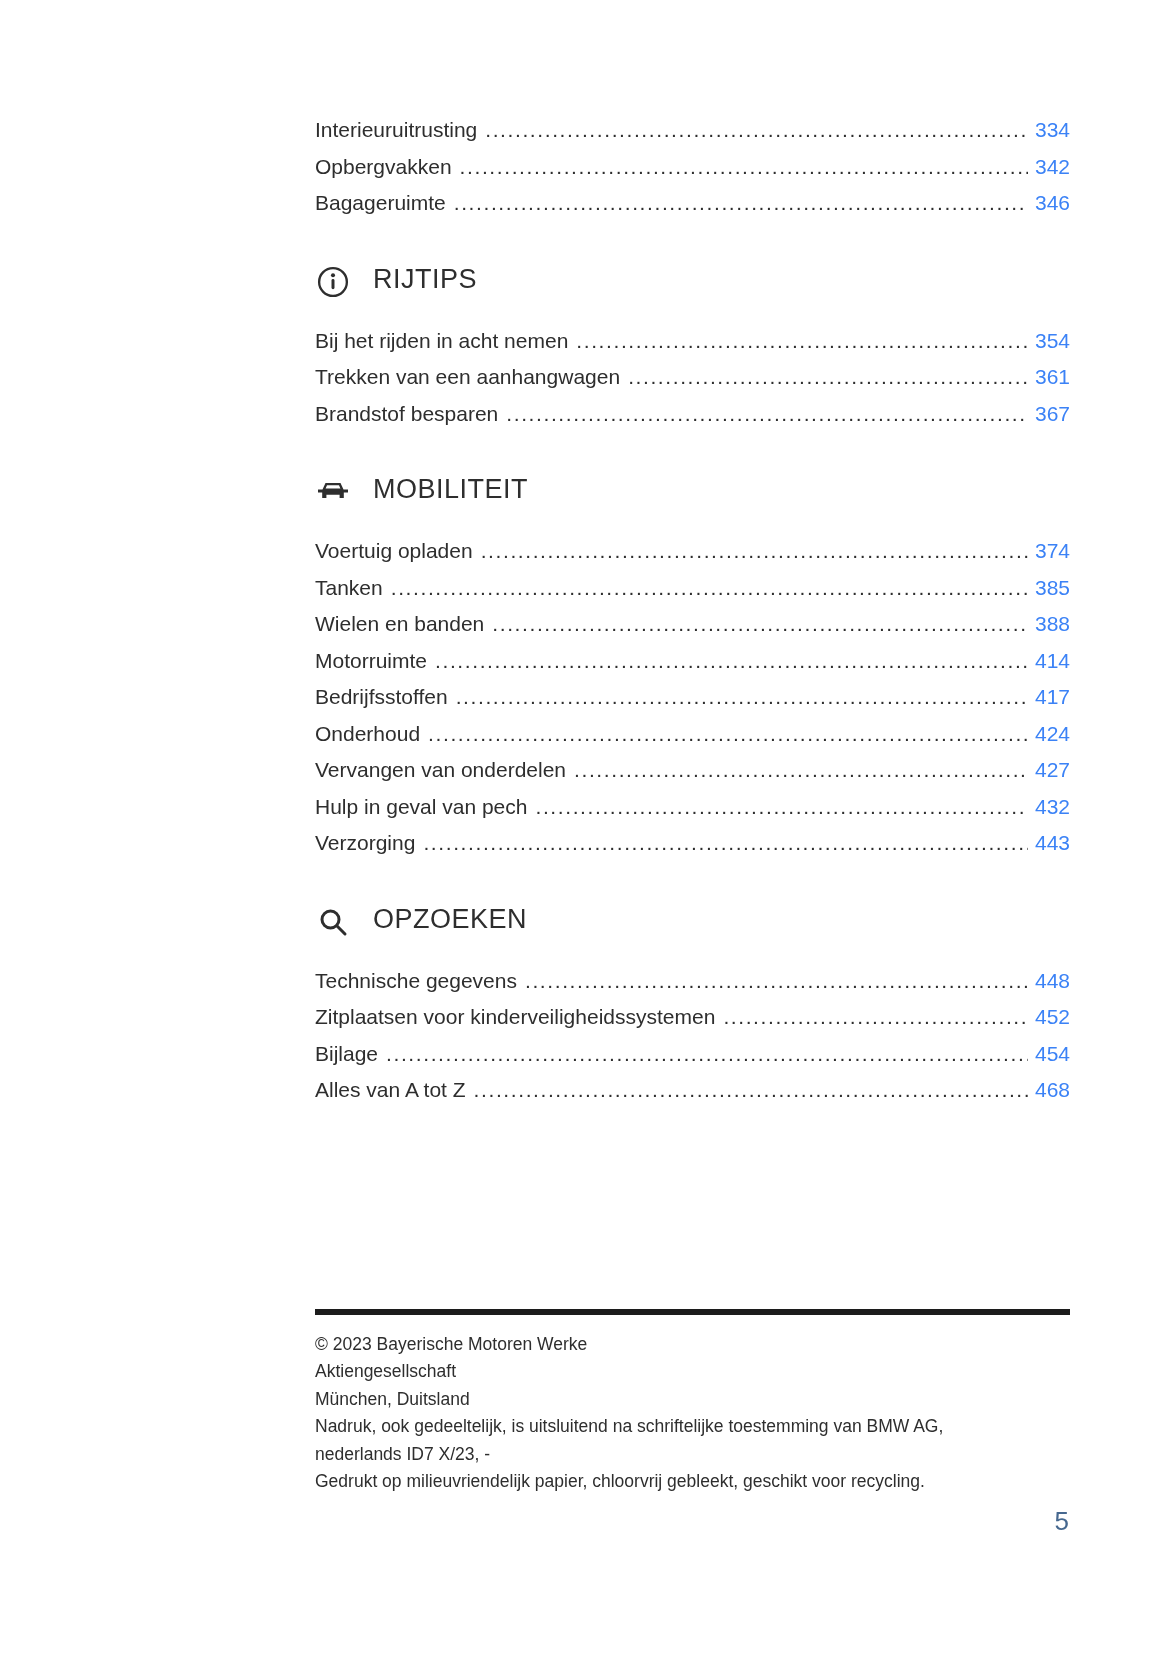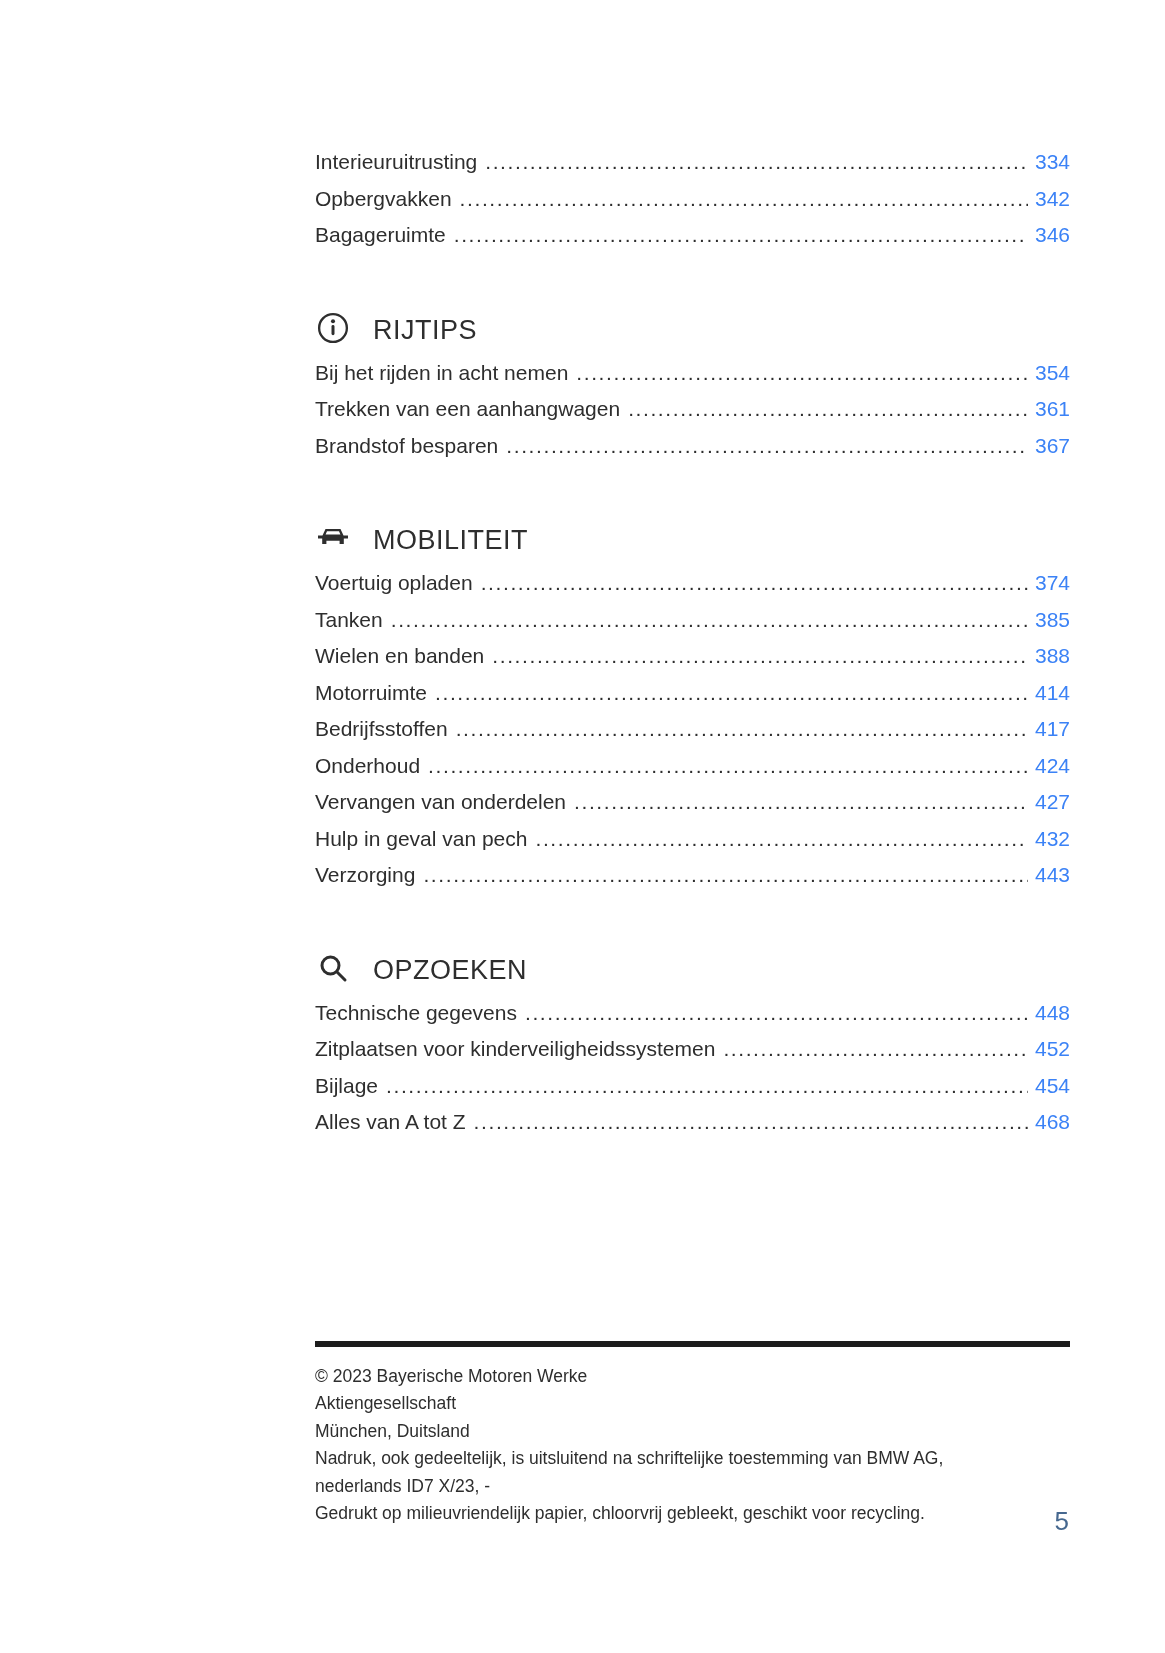--- a/index.html
+++ b/index.html
@@ -10,21 +10,20 @@
     background: #ffffff;
     font-family: "Liberation Sans", sans-serif;
     color: #2e2e2e;
     overflow: hidden;
   }
   .content {
     position: absolute;
     left: 315px;
     top: 112px;
     width: 755px;
-    margin-top: 32px;
   }
   .toc-list { list-style: none; margin: 0; padding: 0; }
   .row {
     display: flex;
     align-items: baseline;
     font-size: 21px;
     line-height: 36.5px;
     color: #2e2e2e;
     cursor: pointer;
   }
@@ -39,21 +38,21 @@
   }
   .leader::after {
     content: "..........................................................................................................................................................................................................................................................";
   }
   .pagenum {
     color: #3b82f6;
     white-space: nowrap;
   }
   .section-heading {
     display: flex;
-    align-items: flex-end;
+    align-items: flex-start;
     gap: 22px;
     margin-top: 42px;
     margin-bottom: 9px;
     height: 50px;
   }
   .section-heading .icon {
     width: 36px;
     height: 36px;
     display: flex;
     align-items: center;

